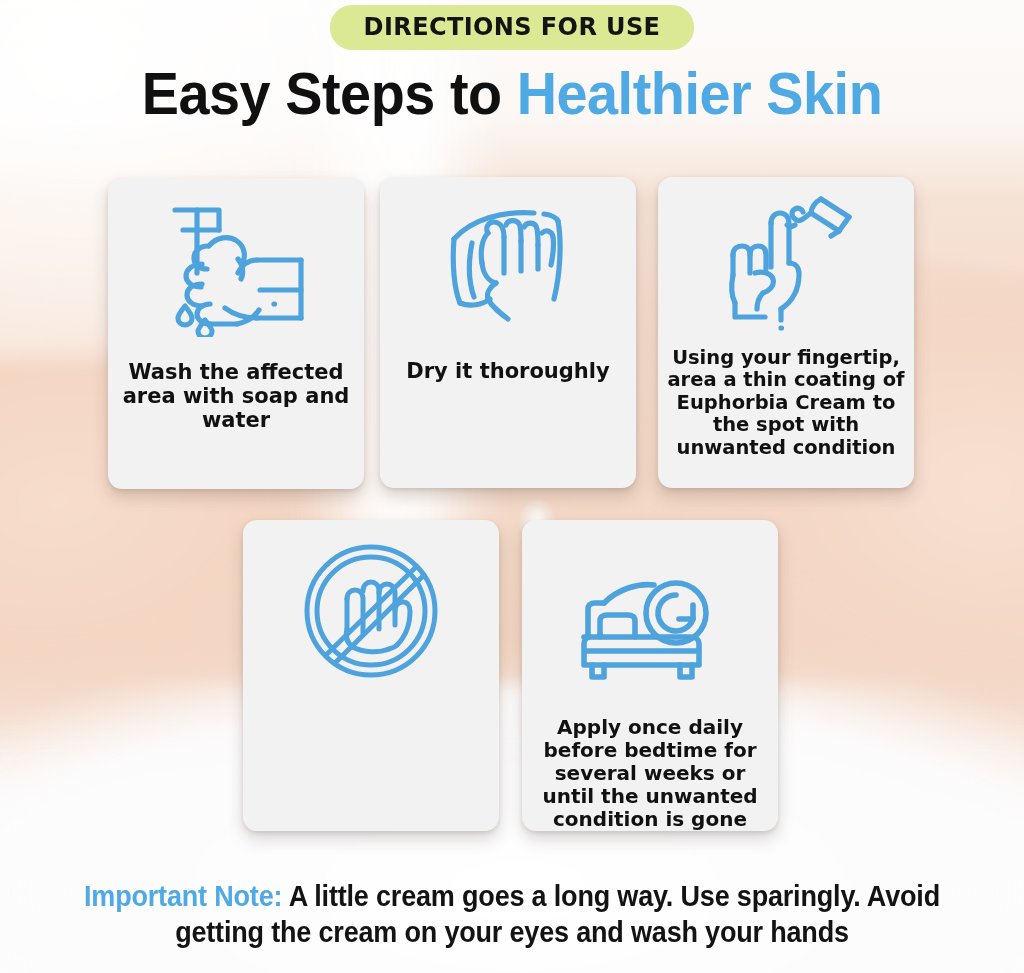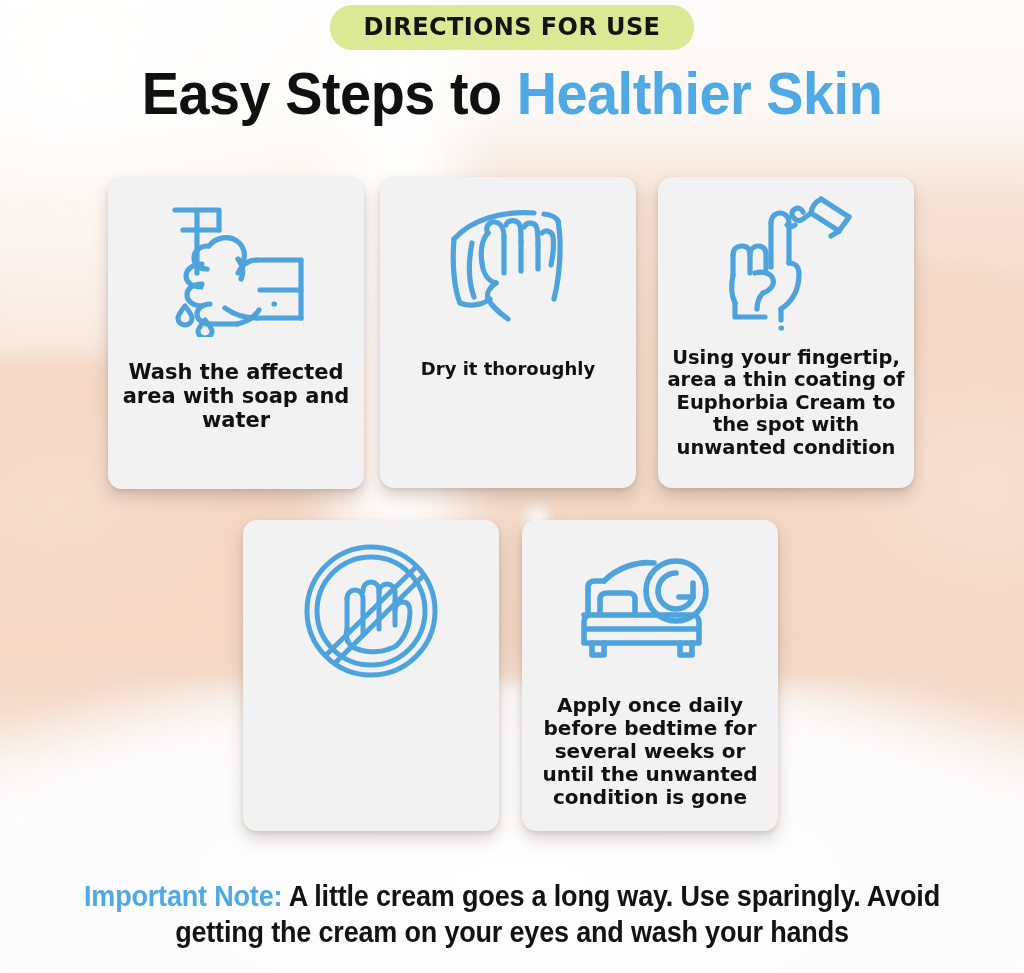--- a/index.html
+++ b/index.html
@@ -167,30 +167,30 @@
     font-family: "DejaVu Sans", "Liberation Sans", sans-serif;
     padding: 0 8px;
   }
 
   
   #card-1 { left: 108px;  top: 178px;  width: 256px; height: 311px; }
   #card-2 { left: 380px;  top: 177px;  width: 256px; height: 311px; }
   #card-3 { left: 658px;  top: 177px;  width: 256px; height: 311px; }
   
   #card-4 { left: 243px;  top: 520px;  width: 256px; height: 311px; }
-  #card-5 { left: 522px;  top: 520px;  width: 256px; height: 311px; }
+  #card-5 { left: 522px;  top: 520px;  width: 256px; height: 311px; justify-content: flex-end; }
 
   #card-1 .icon-wrap { height: 160px; padding-top: 22px; }
   #card-2 .icon-wrap { height: 160px; padding-top: 22px; }
   #card-3 .icon-wrap { height: 160px; padding-top: 14px; }
   #card-4 .icon-wrap { height: 160px; padding-top: 22px; }
   #card-5 .icon-wrap { height: 160px; padding-top: 22px; }
 
   #card-1 .card-text { font-size: 21px; margin-top: 22px; }
-  #card-2 .card-text { font-size: 18px; margin-top: 22px; }
+  #card-2 .card-text { font-size: 21px; margin-top: 22px; }
   #card-3 .card-text { font-size: 19.5px; margin-top: 10px; }
   #card-4 .card-text { font-size: 20px;  margin-top: 20px; }
   #card-5 .card-text { font-size: 20px;  margin-top: 14px; }
 
   
   .footer-note {
     position: absolute;
     left: 0; bottom: 22px;
     width: 100%;
     text-align: center;

